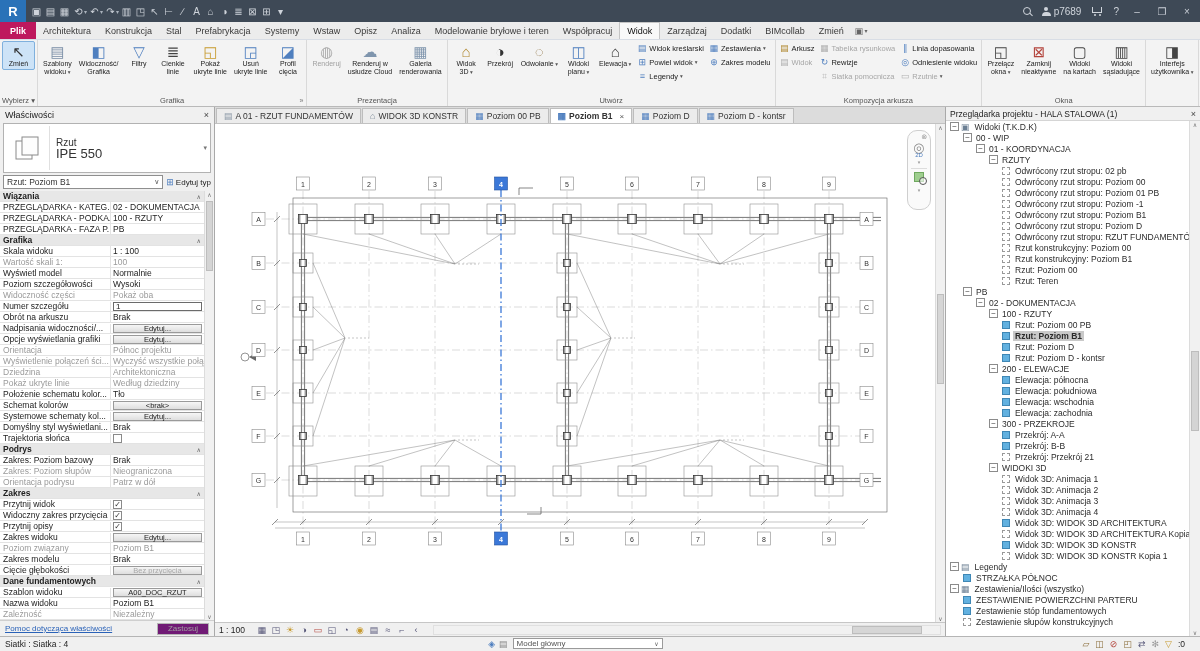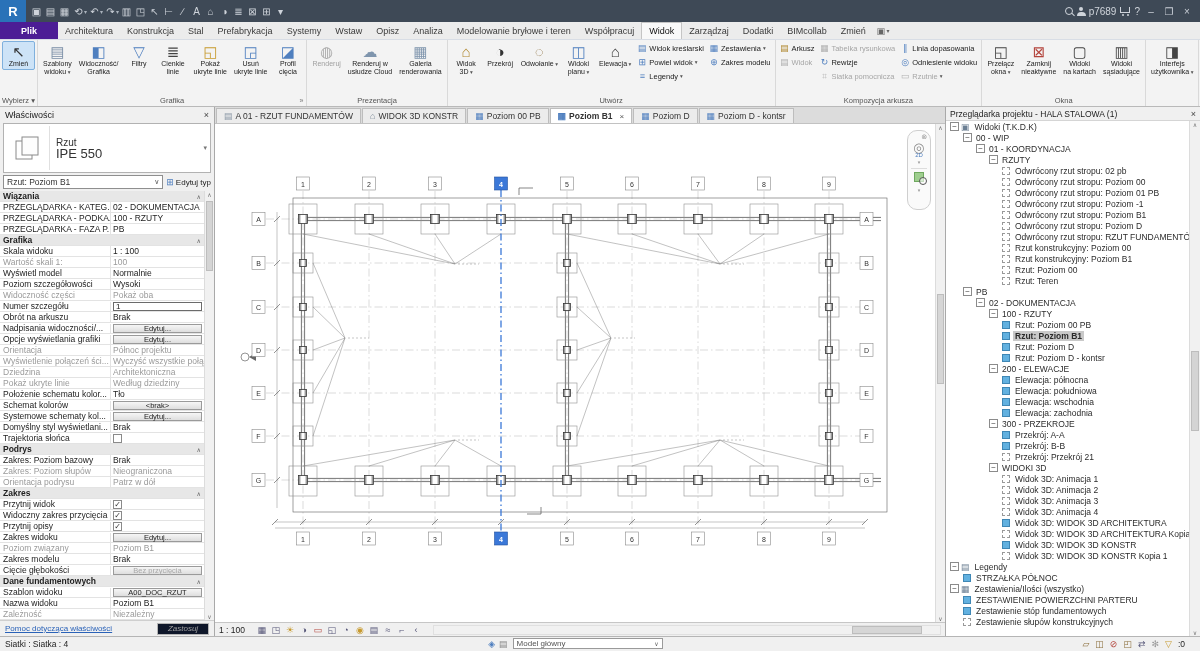--- a/index.html
+++ b/index.html
@@ -6,34 +6,34 @@
   html,body{width:1200px;height:651px;overflow:hidden;}
   body{font-family:"Liberation Sans",sans-serif;background:#f0f0f0;color:#333;position:relative;}
 
   
   .titlebar{height:22px;background:#3e4956;display:flex;align-items:center;color:#c9ced6;font-size:9px;position:relative;}
   .rlogo{width:26px;height:22px;background:#2a72b8;color:#fff;font-weight:bold;font-size:13px;display:flex;align-items:center;justify-content:center;}
   .qat{display:flex;align-items:center;gap:1px;margin-left:4px;}
   .qat-btn{min-width:13px;height:16px;display:inline-flex;align-items:center;justify-content:center;font-size:10px;color:#cfd4db;cursor:default;}
   .qat-arr{font-size:6px;margin-left:-2px;color:#aab2bc;}
   .tb-title{position:absolute;left:0;right:0;text-align:center;font-size:9.5px;color:#d6dae0;pointer-events:none;}
-  .tb-right{margin-left:auto;display:flex;align-items:center;gap:4px;padding-right:6px;z-index:2;}
+  .tb-right{margin-left:auto;display:flex;align-items:center;gap:11px;padding-right:6px;z-index:2;}
   .tb-right .ic{display:inline-flex;align-items:center;gap:3px;font-size:10px;color:#cfd4db;}
   .mag{width:8px;height:8px;border:1.3px solid #cfd4db;border-radius:50%;position:relative;display:inline-block;}
   .mag::after{content:"";position:absolute;width:4px;height:1.3px;background:#cfd4db;transform:rotate(45deg);right:-3px;bottom:-1px;}
   .person{width:9px;height:9px;position:relative;display:inline-block;}
   .person::before{content:"";position:absolute;width:4px;height:4px;border-radius:50%;background:#cfd4db;left:2.5px;top:0;}
   .person::after{content:"";position:absolute;width:9px;height:4px;border-radius:4px 4px 0 0;background:#cfd4db;bottom:0;}
   .cartic{width:10px;height:6px;border:1px solid #cfd4db;border-top:none;position:relative;display:inline-block;margin-top:-2px;}
   .cartic::after{content:"";position:absolute;width:2px;height:2px;border-radius:50%;background:#cfd4db;left:1px;bottom:-4px;box-shadow:5px 0 0 #cfd4db;}
   .winbtn{font-size:10px;width:14px;text-align:center;}
 
   
   .tabrow{height:18px;background:#ececec;display:flex;align-items:stretch;font-size:9px;border-bottom:1px solid #d8dde5;}
-  .filetab{background:#4c1d95;color:#fff;padding:0 21px;display:flex;align-items:center;font-weight:bold;}
+  .filetab{background:#be185d;color:#fff;padding:0 10px;display:flex;align-items:center;font-weight:bold;}
   .rtab{padding:0 7px;display:flex;align-items:center;color:#3a3a3a;cursor:default;}
   .rtab.active{background:#f9f9f9;border:1px solid #c5c5c5;border-bottom:none;color:#111;}
   .state-ic{margin-left:4px;display:flex;align-items:center;color:#666;font-size:9px;gap:1px;}
 
   
   .ribbon{height:67px;background:#f3f3f3;display:flex;align-items:stretch;border-bottom:1px solid #b9b9b9;overflow:hidden;}
   .panel{border-right:1px solid #d9d9d9;display:flex;flex-direction:column;padding:1px 2px 0;}
   .pbody{display:flex;flex:1;align-items:stretch;gap:1px;}
   .pcol{display:flex;flex-direction:column;justify-content:flex-start;gap:0;}
   .rbtn-big{min-width:33px;max-width:52px;padding:1px 2px;display:flex;flex-direction:column;align-items:center;text-align:center;font-size:7px;line-height:8px;color:#222;border:1px solid transparent;border-radius:2px;}
@@ -76,21 +76,21 @@
   .pval.gray{color:#9a9a9a;}
   .pinput{flex:1;height:9px;border:1px solid #6b6b6b;background:#fff;font-size:8px;line-height:8px;padding-left:2px;}
   .pbtn{flex:1;height:9px;background:linear-gradient(#f6f6f6,#dedede);border:1px solid #9a9a9a;font-size:7.5px;display:flex;align-items:center;justify-content:center;color:#222;}
   .pbtn.gray{color:#a8a8a8;}
   .pcheck{width:9px;height:9px;border:1px solid #8a8a8a;background:#fff;font-size:8px;line-height:8px;text-align:center;color:#333;}
   .pscroll{position:absolute;right:0;top:0;bottom:0;width:10px;background:#f1f1f1;border-left:1px solid #dcdcdc;}
   .pscroll .a{position:absolute;left:0;right:0;text-align:center;font-size:6px;color:#777;}
   .pscroll .th{position:absolute;left:1px;right:1px;top:10px;height:70px;background:#d4d4d4;border:1px solid #bdbdbd;}
   .pfoot{height:16px;display:flex;align-items:center;padding:0 5px;border-top:1px solid #cfcfcf;background:#f0f0f0;}
   .plink{color:#2a62b8;text-decoration:underline;font-size:8px;}
-  .apply{margin-left:auto;width:52px;height:12px;border:1px solid #b5b5b5;background:#0f172a;color:#a0a0a0;font-size:8px;display:flex;align-items:center;justify-content:center;font-style:italic;}
+  .apply{margin-left:auto;width:52px;height:12px;border:1px solid #b5b5b5;background:#701a75;color:#a0a0a0;font-size:8px;display:flex;align-items:center;justify-content:center;}
 
   
   .center{width:730px;display:flex;flex-direction:column;background:#fff;}
   .vtabs{height:17px;background:#dcdcdc;display:flex;align-items:flex-end;gap:1px;padding:1px 1px 0;font-size:8.5px;border-bottom:1px solid #c2c2c2;}
   .vtab{height:15px;background:#ececec;border:1px solid #bdbdbd;border-bottom:none;display:flex;align-items:center;gap:3px;padding:0 7px;color:#333;white-space:nowrap;}
   .vtab .vic{font-size:9px;}
   .vtab.active{background:#fff;font-weight:bold;}
   .vtab .xc{font-size:8px;color:#555;margin-left:4px;font-weight:normal;}
   .canvas{flex:1;position:relative;background:#fff;overflow:hidden;}
   .navbar{position:absolute;right:14px;top:6px;width:24px;height:80px;background:#fafafa;border:1px solid #cfcfcf;border-radius:10px;display:flex;flex-direction:column;align-items:center;padding-top:2px;gap:1px;font-size:8px;color:#888;}

